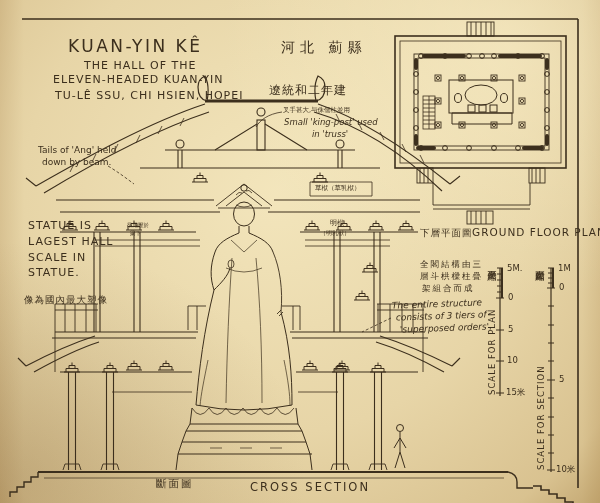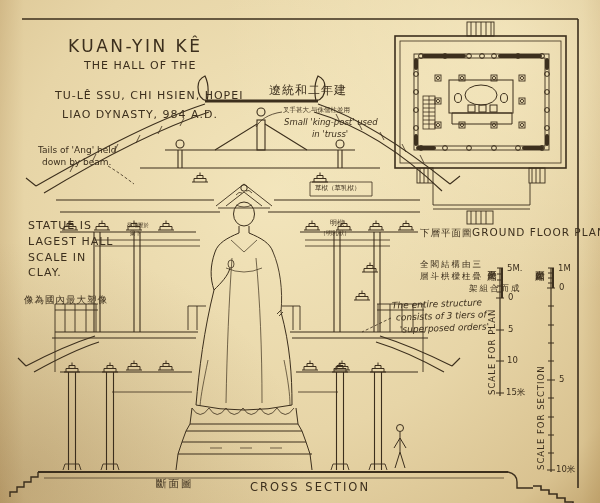--- a/index.html
+++ b/index.html
@@ -250,47 +250,48 @@
     <g>
       <path d="M551,268 V472"></path>
       <path d="M548,268 h6 M548,273 h6 M548,278 h6 M548,283 h6 M547,288 h8 M548,306 h6 M548,325 h6 M548,343 h6 M548,361 h6 M547,380 h8 M548,398 h6 M548,417 h6 M548,435 h6 M548,453 h6 M547,470 h8" stroke-width="1"></path>
       <path d="M553,268 V288" stroke-width="2"></path>
     </g>
   </g>
 </svg>
 
 <div class="lbl hand" style="left:68px;top:38px;font-size:17px;letter-spacing:2.5px;">KUAN-YIN KÊ</div>
 <div class="lbl en" style="left:84px;top:60px;font-size:11px;">THE HALL OF THE</div>
+<div class="lbl en" style="left:53px;top:74px;font-size:11px;">ELEVEN-HEADED KUAN-YIN</div>
 <div class="lbl en" style="left:55px;top:90px;font-size:11px;">TU-LÊ SSU, CHI HSIEN, HOPEI</div>
-<div class="lbl en" style="left:62px;top:109px;font-size:11px;">LIAO DYNASTY, 984 A.D.</div>
-
+
+<div class="lbl" style="left:281px;top:40px;font-size:14px;letter-spacing:5px;">河北 薊縣</div>
 <div class="lbl" style="left:269px;top:84px;font-size:12px;letter-spacing:1px;">遼統和二年建</div>
 
 <div class="lbl" style="left:283px;top:107px;font-size:6.5px;">叉手甚大,与侏儒柱並用</div>
 <div class="lbl" style="left:284px;top:118px;font-size:8.5px;font-style:italic;">Small 'king-post' used</div>
 <div class="lbl" style="left:312px;top:130px;font-size:8.5px;font-style:italic;">in 'truss'</div>
 
 <div class="lbl" style="left:38px;top:146px;font-size:9px;">Tails of 'Ang' held</div>
 <div class="lbl" style="left:42px;top:158px;font-size:9px;">down by beam.</div>
 <div class="lbl" style="left:127px;top:223px;font-size:5.5px;">昂尾壓於</div>
 <div class="lbl" style="left:130px;top:231px;font-size:5.5px;">梁下</div>
 
 <div class="lbl en" style="left:28px;top:220px;font-size:11px;">STATUE IS</div>
 <div class="lbl en" style="left:28px;top:236px;font-size:11px;">LAGEST HALL</div>
 <div class="lbl en" style="left:28px;top:252px;font-size:11px;">SCALE IN</div>
-<div class="lbl en" style="left:28px;top:267px;font-size:11px;">CLAY.</div>
+<div class="lbl en" style="left:28px;top:267px;font-size:11px;">STATUE.</div>
 <div class="lbl" style="left:24px;top:295px;font-size:9.5px;letter-spacing:1px;">像為國內最大塑像</div>
 
 <div class="lbl" style="left:315px;top:185px;font-size:6.5px;">草栿（草乳栿）</div>
 <div class="lbl" style="left:330px;top:220px;font-size:7px;">明栿</div>
 <div class="lbl" style="left:320px;top:230px;font-size:6px;">（明乳栿）</div>
 
 <div class="lbl" style="left:420px;top:260px;font-size:8.5px;letter-spacing:2px;">全閣結構由三</div>
 <div class="lbl" style="left:420px;top:272px;font-size:8.5px;letter-spacing:2px;">層斗栱樑柱疊</div>
-<div class="lbl" style="left:422px;top:284px;font-size:8.5px;letter-spacing:2px;margin-left:47px;">架組合而成</div>
+<div class="lbl" style="left:422px;top:284px;font-size:8.5px;letter-spacing:2px;">架組合而成</div>
 <div class="lbl" style="left:392px;top:300px;font-size:9px;font-style:italic;transform:rotate(-2deg);">The entire structure</div>
 <div class="lbl" style="left:396px;top:312px;font-size:9px;font-style:italic;transform:rotate(-2deg);">consists of 3 tiers of</div>
 <div class="lbl" style="left:400px;top:324px;font-size:9px;font-style:italic;transform:rotate(-2deg);">'superposed orders'.</div>
 
 <div class="lbl" style="left:420px;top:228px;font-size:9.5px;letter-spacing:1px;">下層平面圖</div>
 <div class="lbl en" style="left:472px;top:227px;font-size:10.5px;">GROUND FLOOR PLAN</div>
 
 <div class="lbl" style="left:156px;top:478px;font-size:10.5px;letter-spacing:2px;">斷面圖</div>
 <div class="lbl en" style="left:250px;top:481px;font-size:11.5px;letter-spacing:2px;">CROSS SECTION</div>
 

